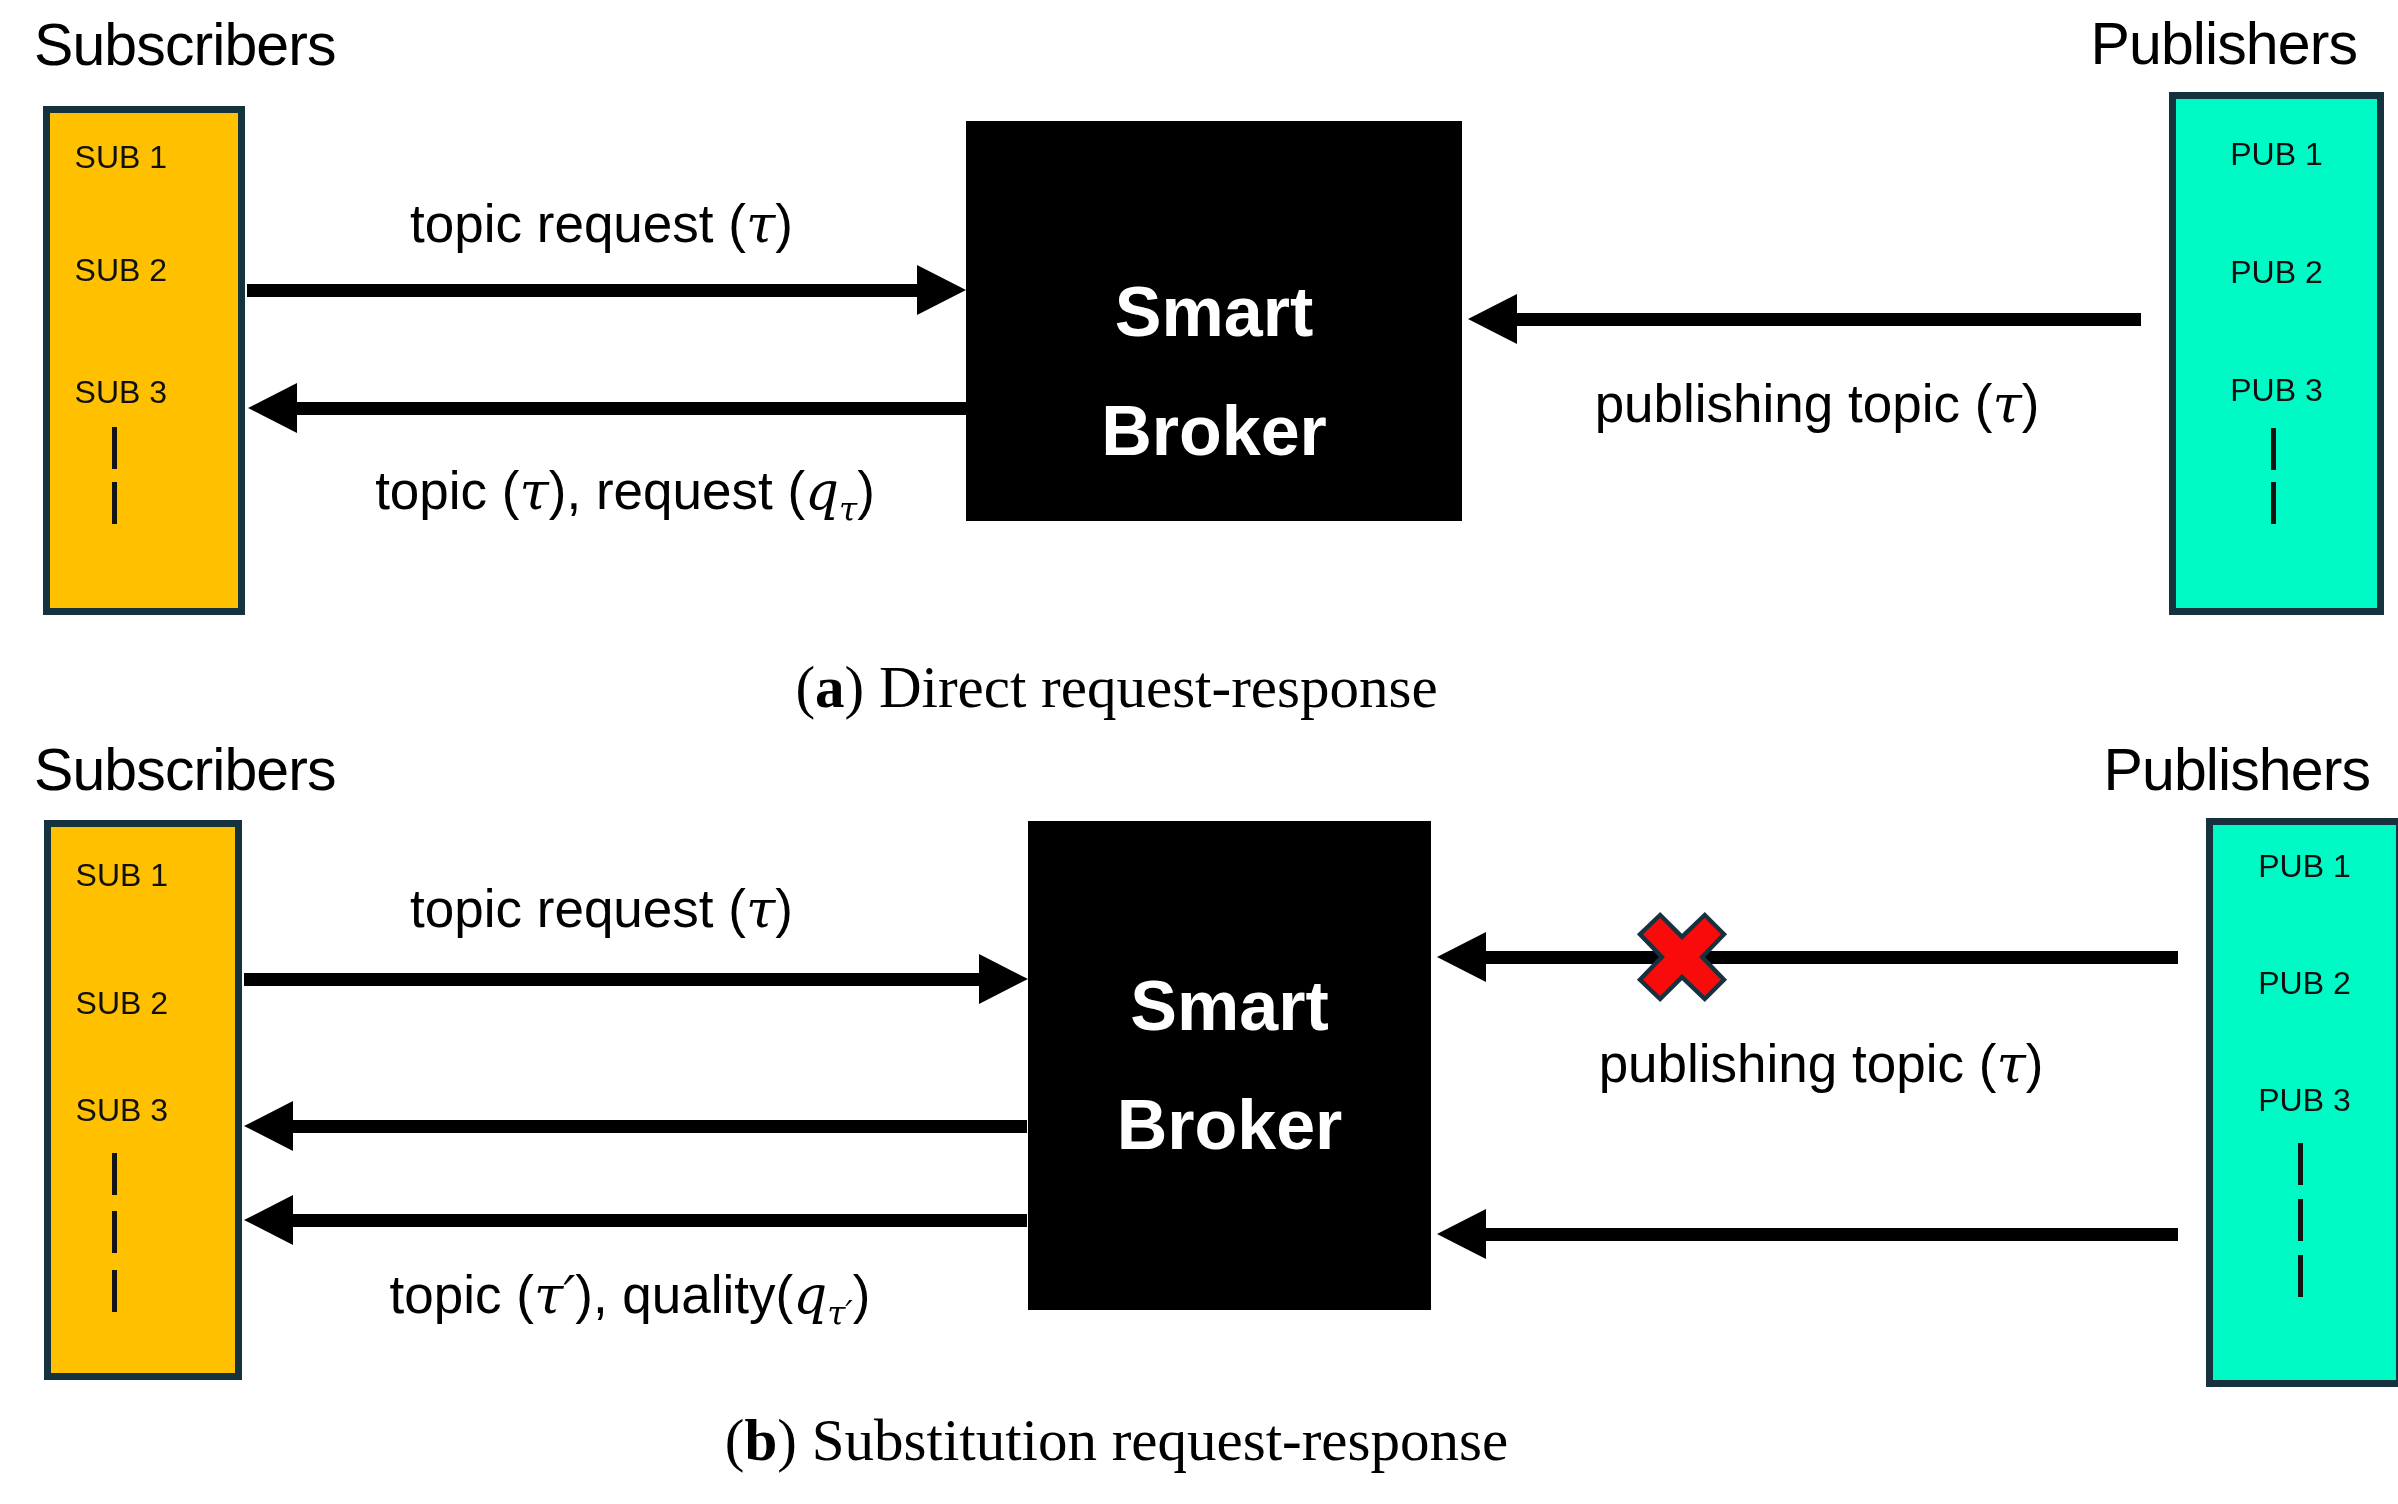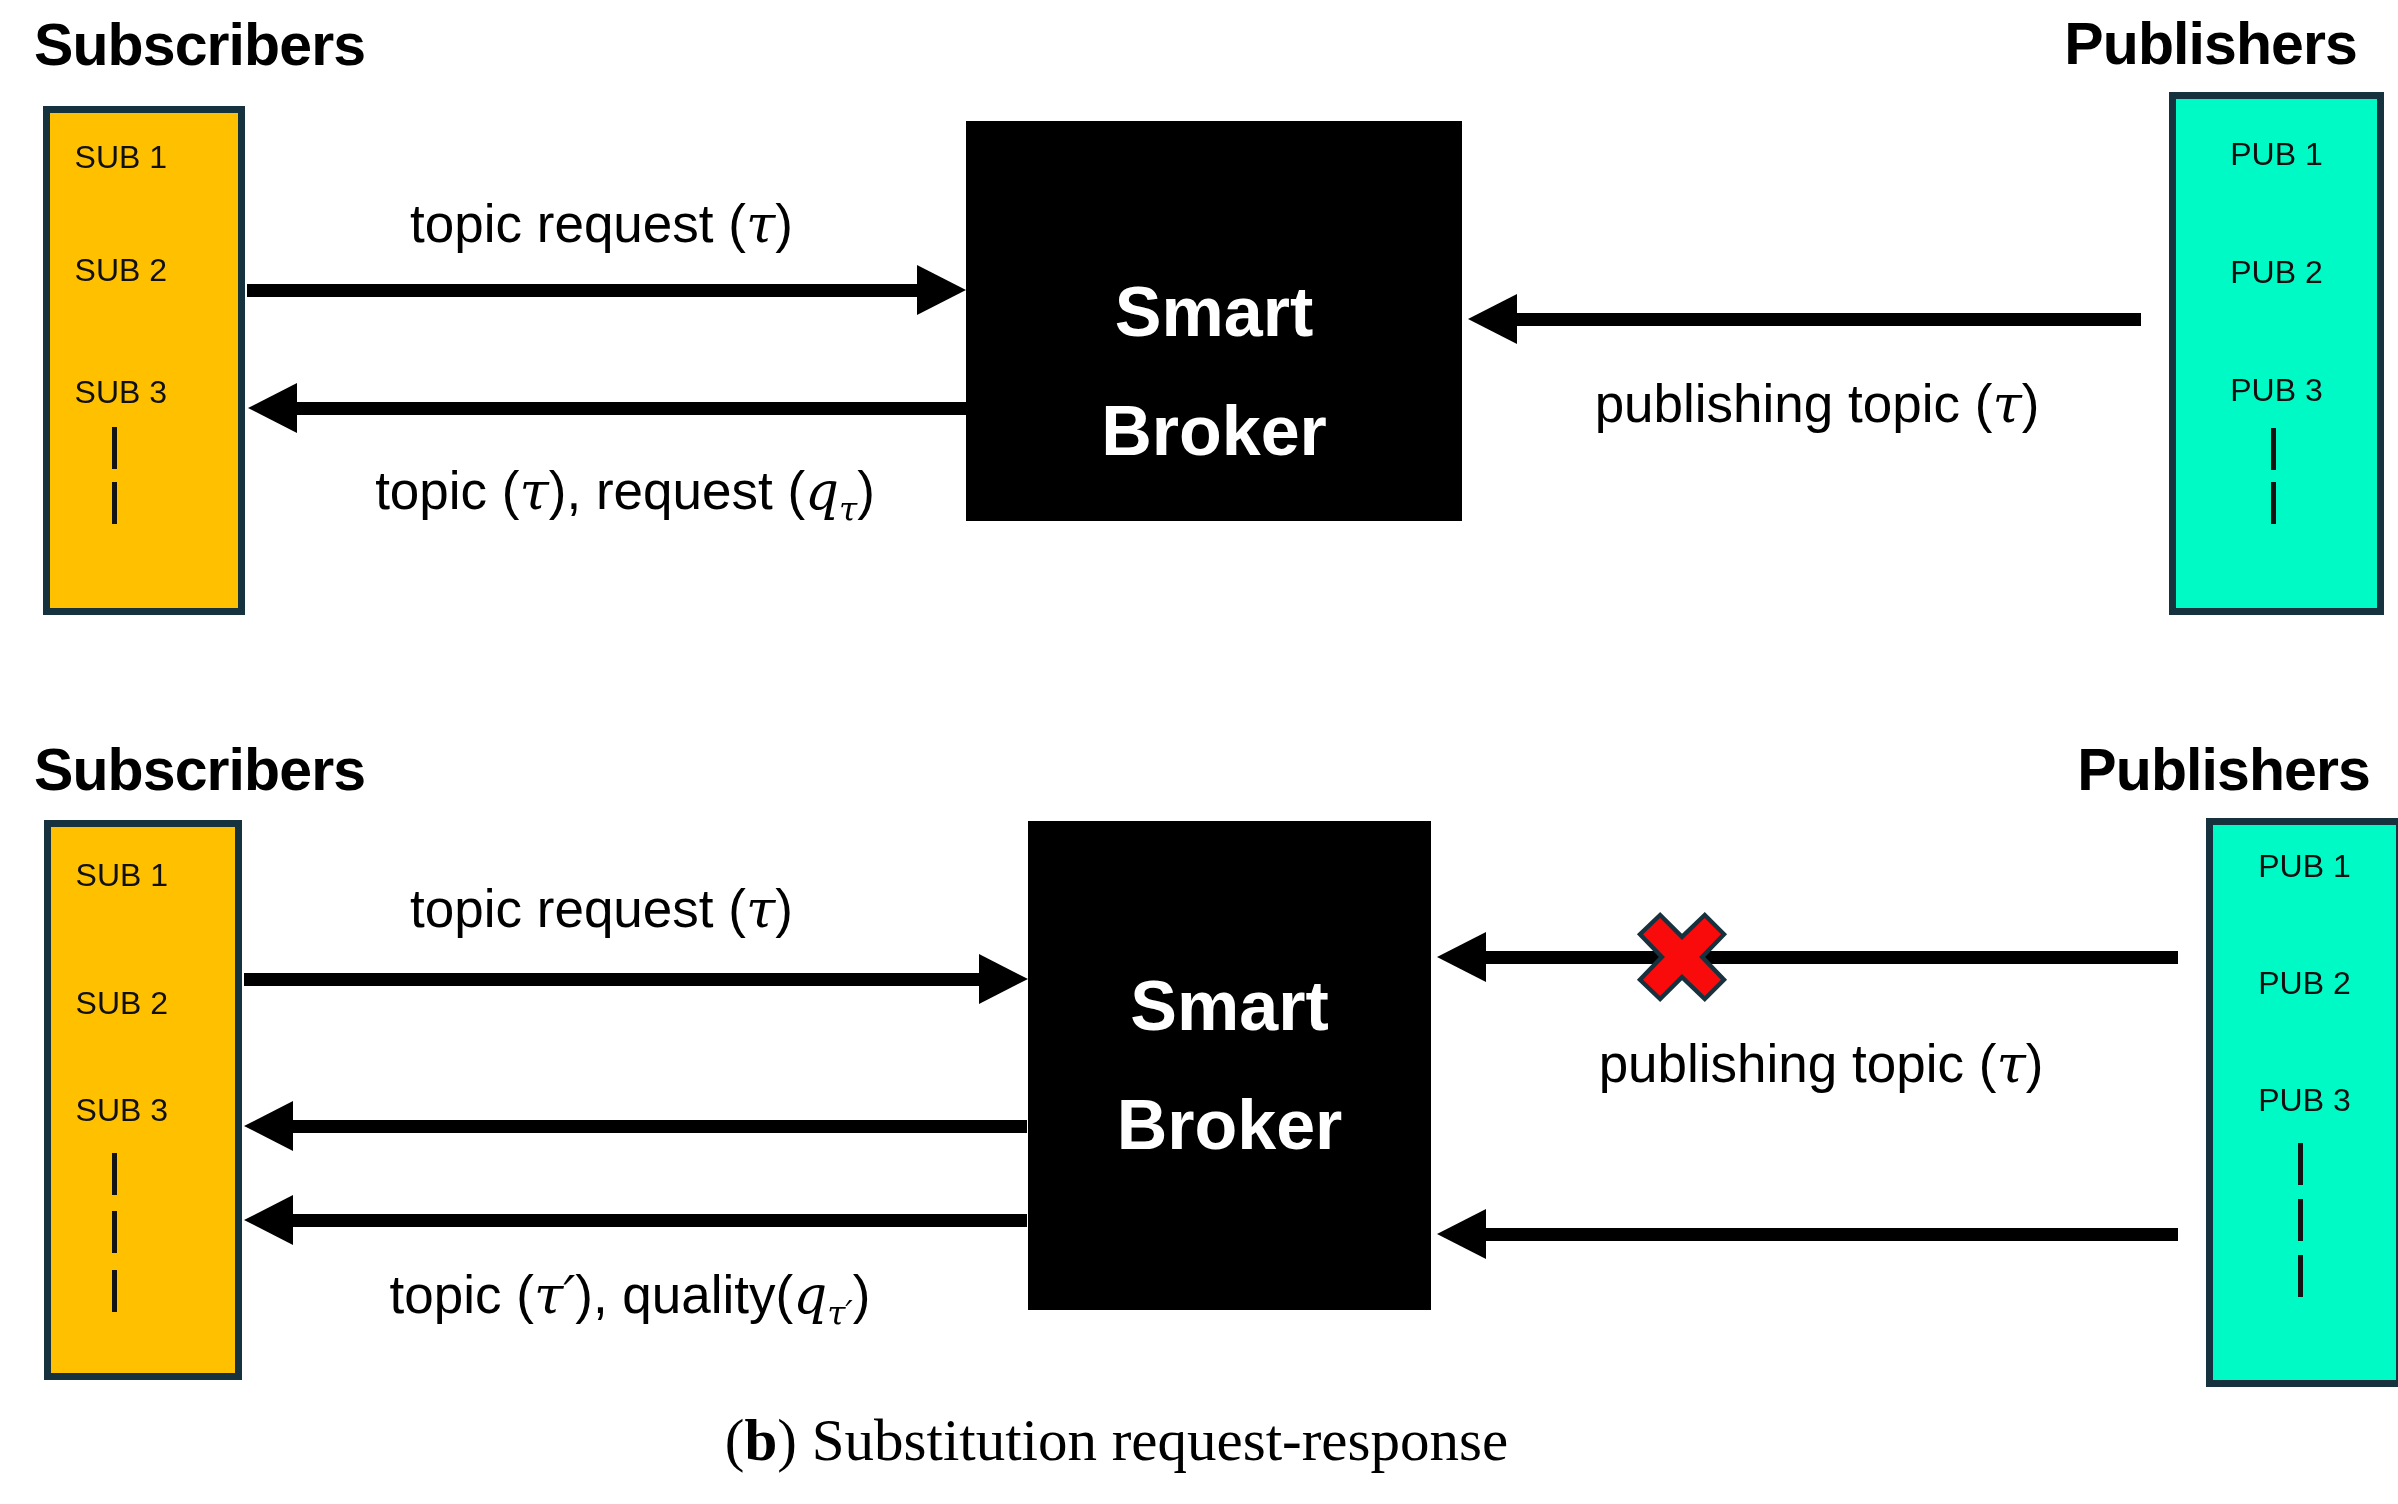--- a/index.html
+++ b/index.html
@@ -1,20 +1,20 @@
 <!DOCTYPE html>
 <html style="--subscriber-box: #FFC000; --publisher-box: #00FAC6; --box-border: #16323F; --broker-box: #000000; --broker-text: #FFFFFF; --arrow: #000000; --cross: #F90B0B; --cross-outline: #16323F;font-size:15px"><head>
 <meta charset="utf-8">
 <style>
   * { margin:0; padding:0; box-sizing:border-box; }
   html,body { width:2398px; height:1505px; background:#ffffff; overflow:hidden;
               font-family:"Liberation Sans", sans-serif; }
   .stage { position:absolute; left:0; top:0; width:2398px; height:1505px; }
 
-  .heading { position:absolute; font-size:59px; font-weight:bold; color:#000;
+  .heading { position:absolute; font-size:59px; font-weight:normal; color:#000;
              letter-spacing:-0.9px; white-space:nowrap; }
 
   .box { position:absolute; border:7.6px solid var(--box-border,#16323F); }
   .box.sub { background:var(--subscriber-box,#FFC000); }
   .box.pub { background:var(--publisher-box,#00FAC6);margin-left:28px; }
 
   .box-item { position:absolute; font-size:32px; color:#101010; white-space:nowrap; }
   .box.pub .box-item { width:100%; text-align:center; left:0; }
 
   .dash { position:absolute; width:4.7px; height:42px; background:#131313; }
@@ -89,20 +89,23 @@
   <div class="lbl" style="left:256px; top:460px; width:738px;">
     <span>topic (</span><span class="sym">τ</span><span>), request (</span><span class="sym">q</span><sub><span class="sym">τ</span></sub><span>)</span>
   </div>
 
   <div class="head-left" style="left:1468px; top:294px;"></div>
   <div class="shaft" style="left:1515px; top:313px; width:626px;"></div>
   <div class="lbl" style="left:1486px; top:373px; width:662px;">
     <span>publishing topic (</span><span class="sym">τ</span><span>)</span>
   </div>
 
+  <div class="caption" style="left:189px; top:653px; width:1855px;">
+    <span>(</span><span class="cap-letter">a</span><span>)</span>&nbsp;<span>Direct request-response</span>
+  </div>
 
   <div class="heading" style="left:34px; top:736px;">Subscribers</div>
 
   <div class="heading" style="left:1991px; top:736px; width:379px; text-align:right;">Publishers</div>
 
   <div class="box sub" style="left:44px; top:820px; width:198px; height:560px;">
     <div class="box-item" style="left:24.6px; top:30px;">SUB 1</div>
     <div class="box-item" style="left:24.6px; top:158px;">SUB 2</div>
     <div class="box-item" style="left:24.6px; top:265px;">SUB 3</div>
     <div class="dash" style="left:61px; top:326px;"></div>

